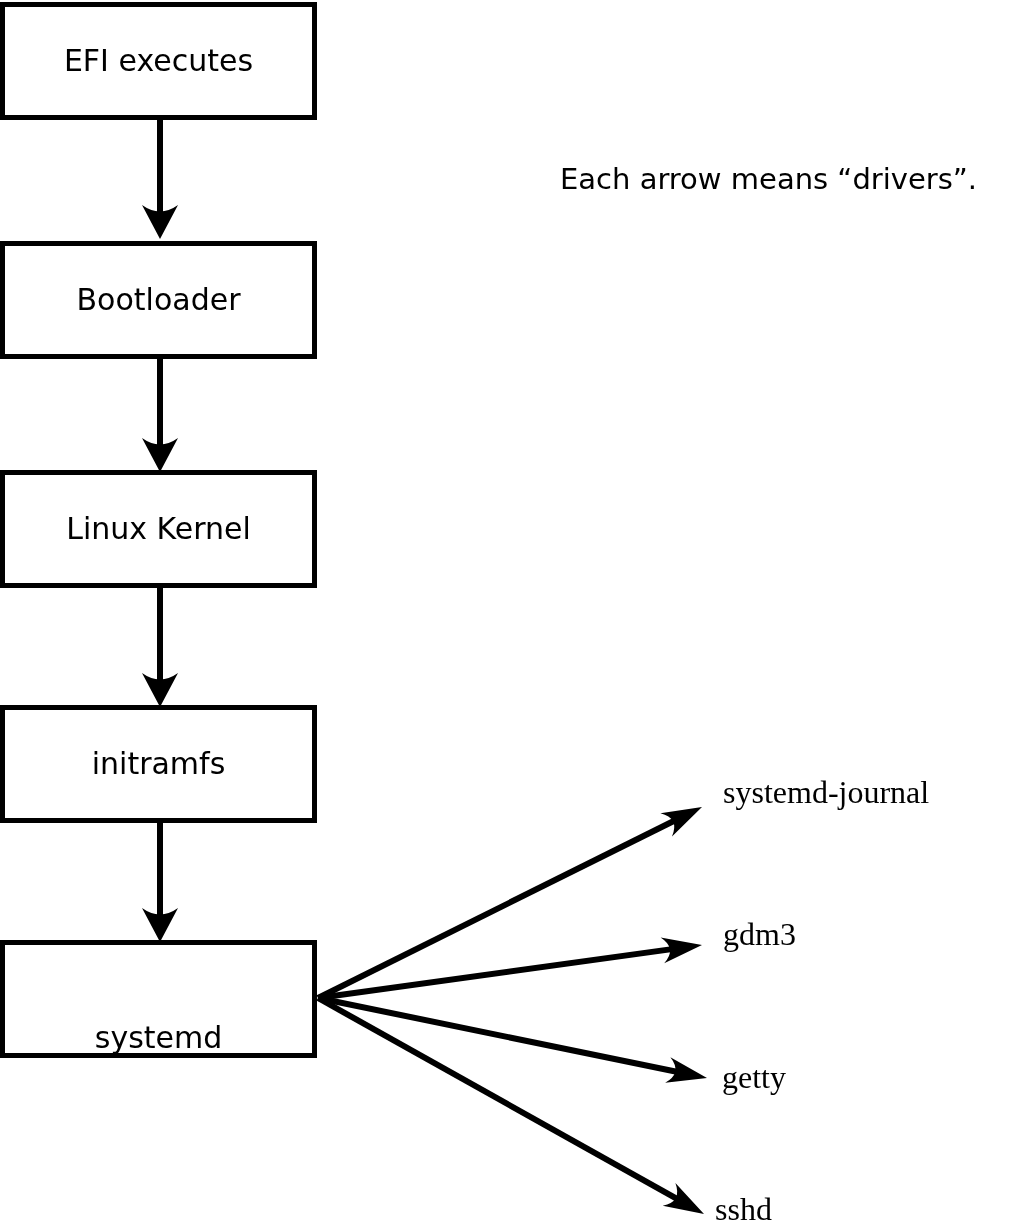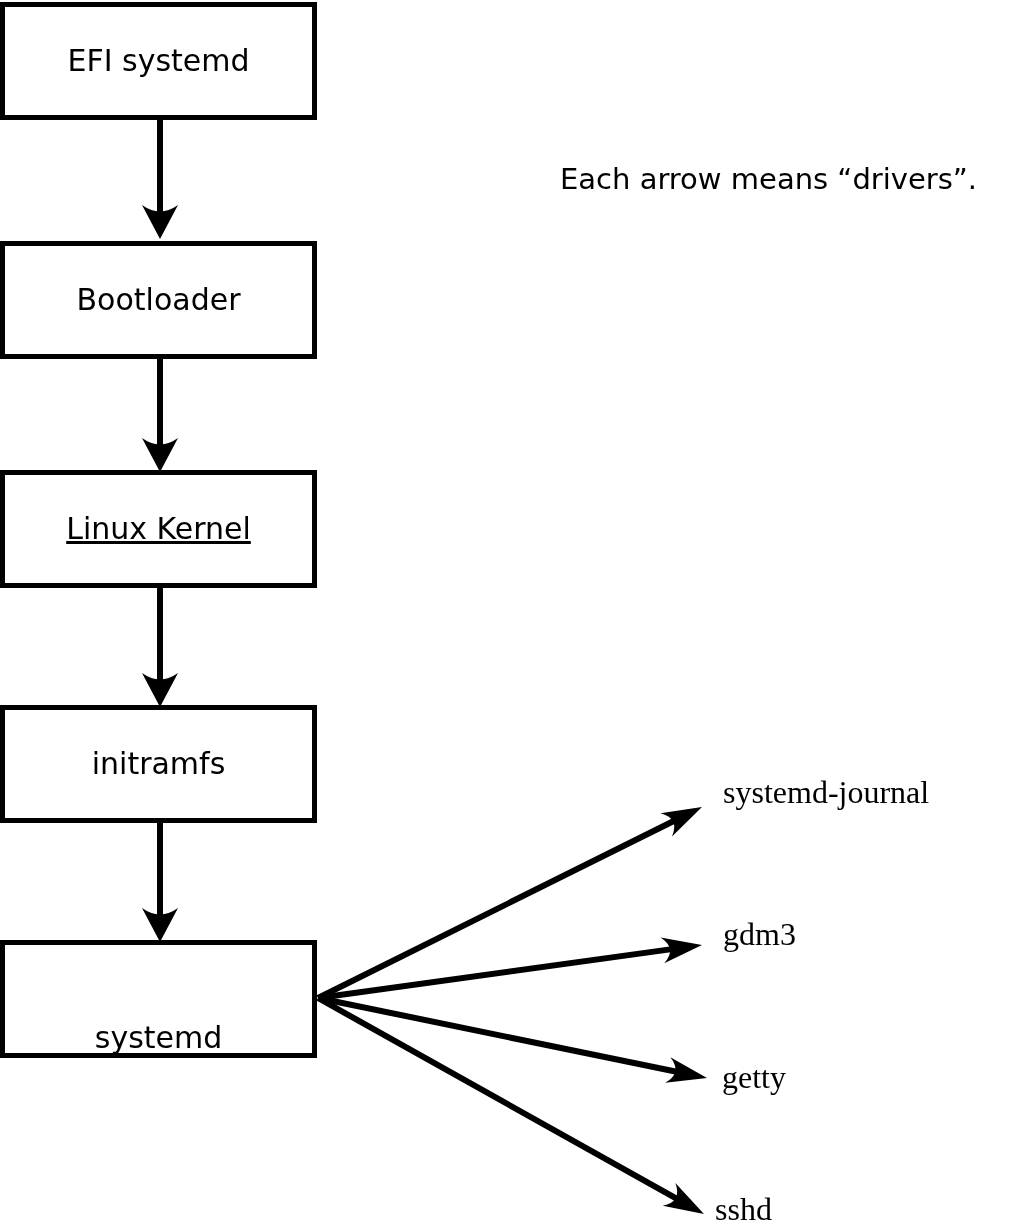--- a/index.html
+++ b/index.html
@@ -43,21 +43,21 @@
     align-items: center;
     justify-content: center;
   }
   .node-label {
     font-size: 30px;
     line-height: 1;
     white-space: nowrap;
   }
   .box-efi        { top: 2px; }
   .box-bootloader { top: 241px; }
-  .box-kernel     { top: 470px; text-decoration: underline; }
+  .box-kernel     { top: 470px; }
   .box-initramfs  { top: 705px; text-align: right; }
   .box-systemd    { top: 940px; align-items: flex-end; }
 
   .target-label {
     position: absolute;
     font-family: Liberation Serif, serif;
     font-size: 32px;
     line-height: 1;
     white-space: nowrap;
   }
@@ -111,21 +111,21 @@
         <path class="shaft" d="M318,998 L682.7,1073.0" stroke="#000000" stroke-width="6"></path>
         <path class="head" d="M707,1078 L665.2,1082.7 Q682.7,1073.0 670.4,1057.2 Z" fill="#000000"></path>
       </g>
     <g>
         <path class="shaft" d="M318,998 L682.4,1201.9" stroke="#000000" stroke-width="6"></path>
         <path class="head" d="M704,1214 L662.7,1205.8 Q682.4,1201.9 675.4,1183.1 Z" fill="#000000"></path>
       </g>
   </svg>
 
   <div class="node-box box-efi">
-    <span class="node-label">EFI systemd</span>
+    <span class="node-label">EFI executes</span>
   </div>
 
   <div class="node-box box-bootloader">
     <span class="node-label">Bootloader</span>
   </div>
 
   <div class="node-box box-kernel">
     <span class="node-label">Linux Kernel</span>
   </div>
 

